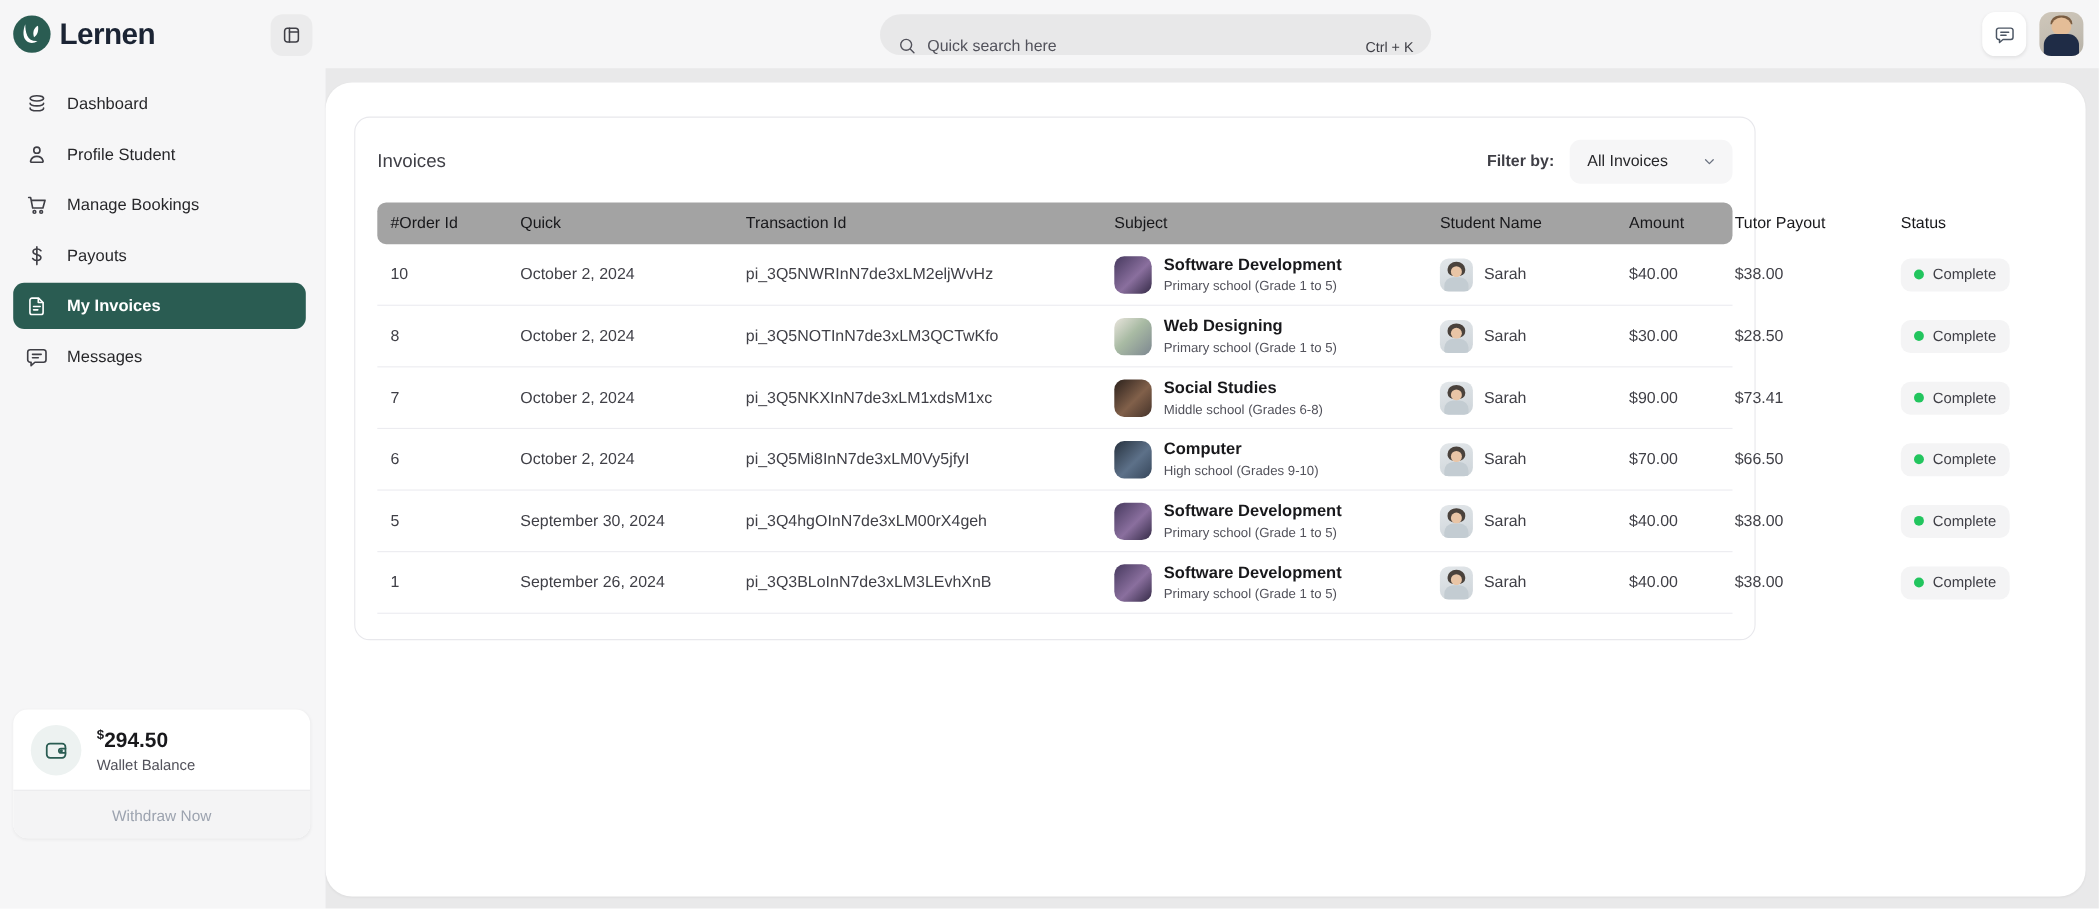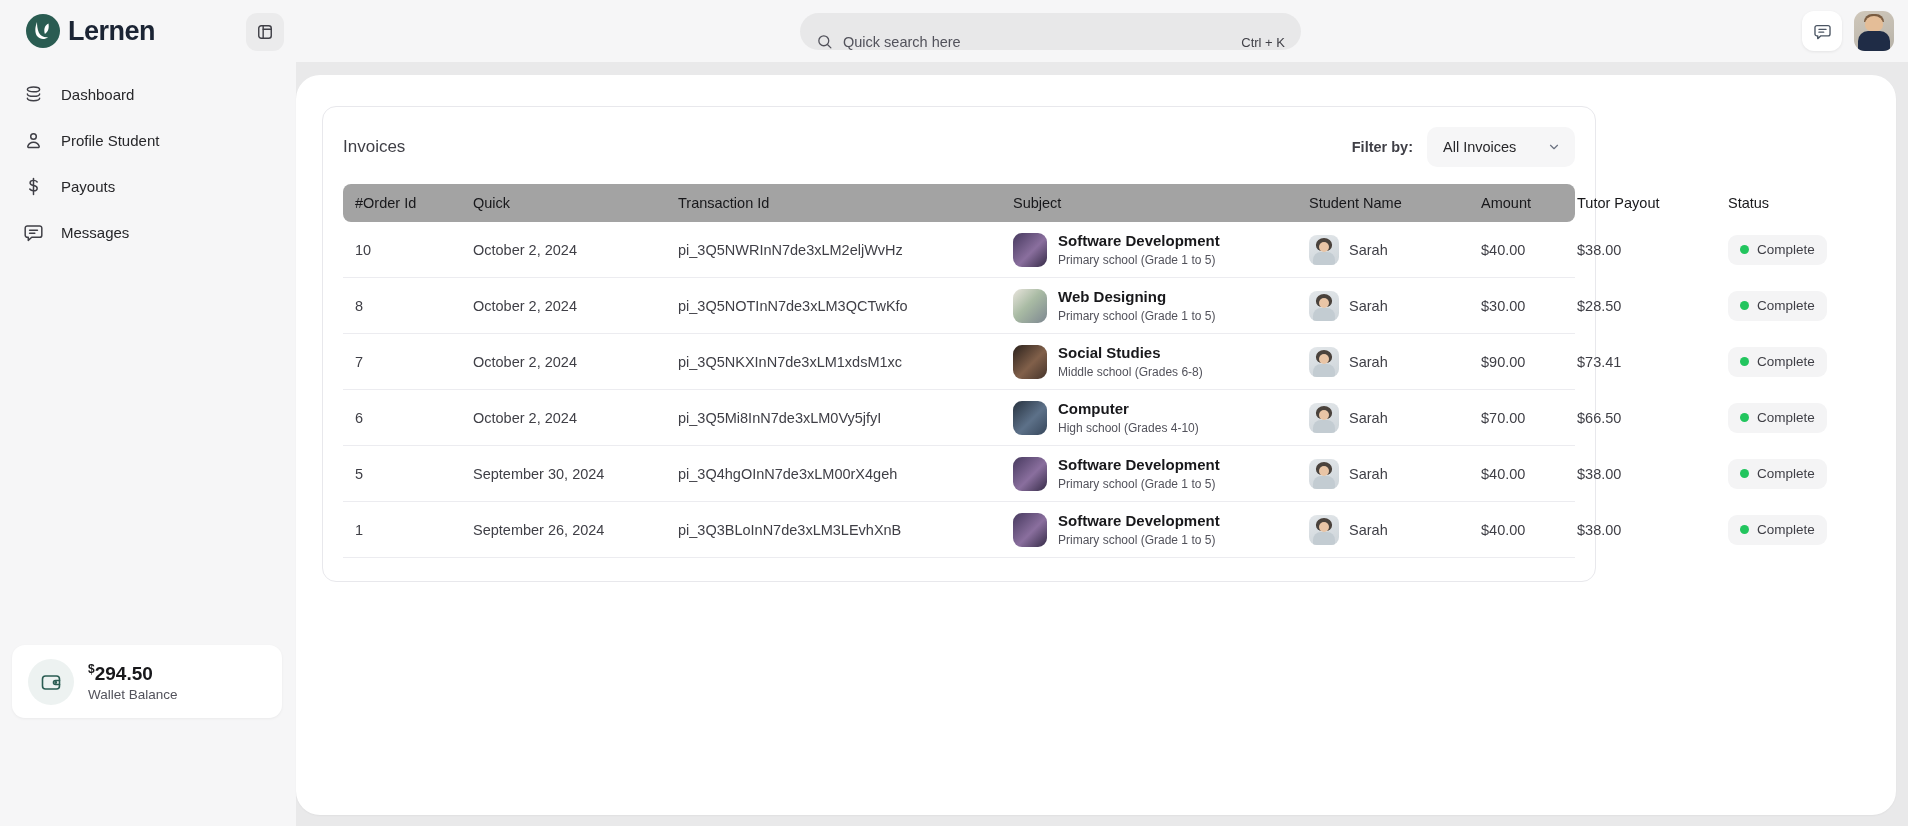--- a/index.html
+++ b/index.html
@@ -7,21 +7,21 @@
   body {
     font-family:"Liberation Sans", sans-serif;
     background:#f6f6f7;
     position:relative;
     color:#27272a;
   }
   svg { display:block; }
 
   
   .topbar { position:absolute; left:0; top:0; width:100%; height:62px; }
-  .logo { position:absolute; left:25px; top:13px; display:flex; align-items:center; gap:7px; }
+  .logo { position:absolute; left:11px; top:13px; display:flex; align-items:center; gap:7px; }
   .logo-mark { width:36px; height:36px; }
   .logo-text { font-size:27px; font-weight:700; color:#1b2434; letter-spacing:-0.5px; }
   .collapse-btn {
     position:absolute; left:246px; top:13px; width:38px; height:38px;
     background:#ebebec; border:none; border-radius:11px; cursor:pointer;
     display:flex; align-items:center; justify-content:center;
   }
   .search-pill {
     position:absolute; left:800px; top:13px; width:501px; height:37px;
     background:#e8e8e9; border-radius:19px;
@@ -303,21 +303,21 @@
         </div>
 
         <div class="trow tbody-row">
           <div class="tcell">6</div>
           <div class="tcell">October 2, 2024</div>
           <div class="tcell">pi_3Q5Mi8InN7de3xLM0Vy5jfyI</div>
           <div class="tcell subject-cell">
             <div class="subject-thumb thumb-computer"></div>
             <div>
               <div class="subject-title">Computer</div>
-              <div class="subject-detail">High school (Grades 4-10)</div>
+              <div class="subject-detail">High school (Grades 9-10)</div>
             </div>
           </div>
           <div class="tcell student-cell">
             <div class="student-avatar">
                 <div class="s-hair"></div>
                 <div class="s-face"></div>
                 <div class="s-body"></div>
               </div>
             <span>Sarah</span>
           </div>
@@ -411,31 +411,52 @@
     <div class="nav-item">
       <span class="nav-icon">
         <svg width="21" height="21" viewBox="0 0 24 24" fill="none" stroke="currentColor" stroke-width="1.7" stroke-linecap="round" stroke-linejoin="round">
           <circle cx="12" cy="7.5" r="3.2"></circle>
           <path d="M5.5 18.6c1-3.1 3.5-4.7 6.5-4.7s5.5 1.6 6.5 4.7c.2.8-.4 1.4-1.2 1.4H6.7c-.8 0-1.4-.6-1.2-1.4z"></path>
         </svg>
       </span>
       <span>Profile Student</span>
     </div>
 
+    <div class="nav-item">
+      <span class="nav-icon">
+        <svg width="21" height="21" viewBox="0 0 24 24" fill="none" stroke="currentColor" stroke-width="1.7" stroke-linecap="round" stroke-linejoin="round">
+          <path d="M3.5 4h2l2.2 11h10.6l2.2-8H7"></path>
+          <circle cx="9.5" cy="19" r="1.4"></circle>
+          <circle cx="16.5" cy="19" r="1.4"></circle>
+        </svg>
+      </span>
+      <span>Manage Bookings</span>
+    </div>
 
     <div class="nav-item">
       <span class="nav-icon">
         <svg width="21" height="21" viewBox="0 0 24 24" fill="none" stroke="currentColor" stroke-width="1.7" stroke-linecap="round" stroke-linejoin="round">
           <line x1="12" y1="2.8" x2="12" y2="21.2"></line>
           <path d="M16.2 6.8c-.9-1.2-2.3-1.8-4.2-1.8-2.1 0-3.9 1.1-3.9 2.9 0 1.9 1.8 2.4 4 2.9 2.3.5 4.1 1.2 4.1 3.1s-1.9 3-4.2 3c-1.9 0-3.4-.7-4.3-2"></path>
         </svg>
       </span>
       <span>Payouts</span>
     </div>
 
+    <div class="nav-item active">
+      <span class="nav-icon">
+        <svg width="21" height="21" viewBox="0 0 24 24" fill="none" stroke="currentColor" stroke-width="1.7" stroke-linecap="round" stroke-linejoin="round">
+          <path d="M7 3.5h6.8L18.5 8v10.3a2.2 2.2 0 0 1-2.2 2.2H7a2.2 2.2 0 0 1-2.2-2.2V5.7A2.2 2.2 0 0 1 7 3.5z"></path>
+          <path d="M13.5 3.8V8h4.6"></path>
+          <line x1="8.6" y1="12.2" x2="15.4" y2="12.2"></line>
+          <line x1="8.6" y1="15.6" x2="13" y2="15.6"></line>
+        </svg>
+      </span>
+      <span>My Invoices</span>
+    </div>
 
     <div class="nav-item">
       <span class="nav-icon">
         <svg width="21" height="21" viewBox="0 0 24 24" fill="none" stroke="currentColor" stroke-width="1.7" stroke-linecap="round" stroke-linejoin="round">
           <path d="M5 4.5h14a2.5 2.5 0 0 1 2.5 2.5v8a2.5 2.5 0 0 1-2.5 2.5H10l-4 3.5v-3.5H5A2.5 2.5 0 0 1 2.5 15V7A2.5 2.5 0 0 1 5 4.5z"></path>
           <line x1="7.5" y1="9.3" x2="16.5" y2="9.3"></line>
           <line x1="7.5" y1="12.8" x2="13.5" y2="12.8"></line>
         </svg>
       </span>
       <span>Messages</span>
@@ -449,15 +470,16 @@
           <rect x="3.5" y="6" width="17" height="13" rx="3"></rect>
           <path d="M20.5 10.5h-4a2 2 0 0 0 0 4h4"></path>
           <circle cx="16.8" cy="12.5" r="0.6" fill="currentColor"></circle>
         </svg>
       </div>
       <div>
         <div class="wallet-amount"><sup>$</sup><span>294.50</span></div>
         <div class="wallet-label">Wallet Balance</div>
       </div>
     </div>
+    <button class="withdraw-btn">Withdraw Now</button>
   </div>
 
 </div>
 
 </body></html>

